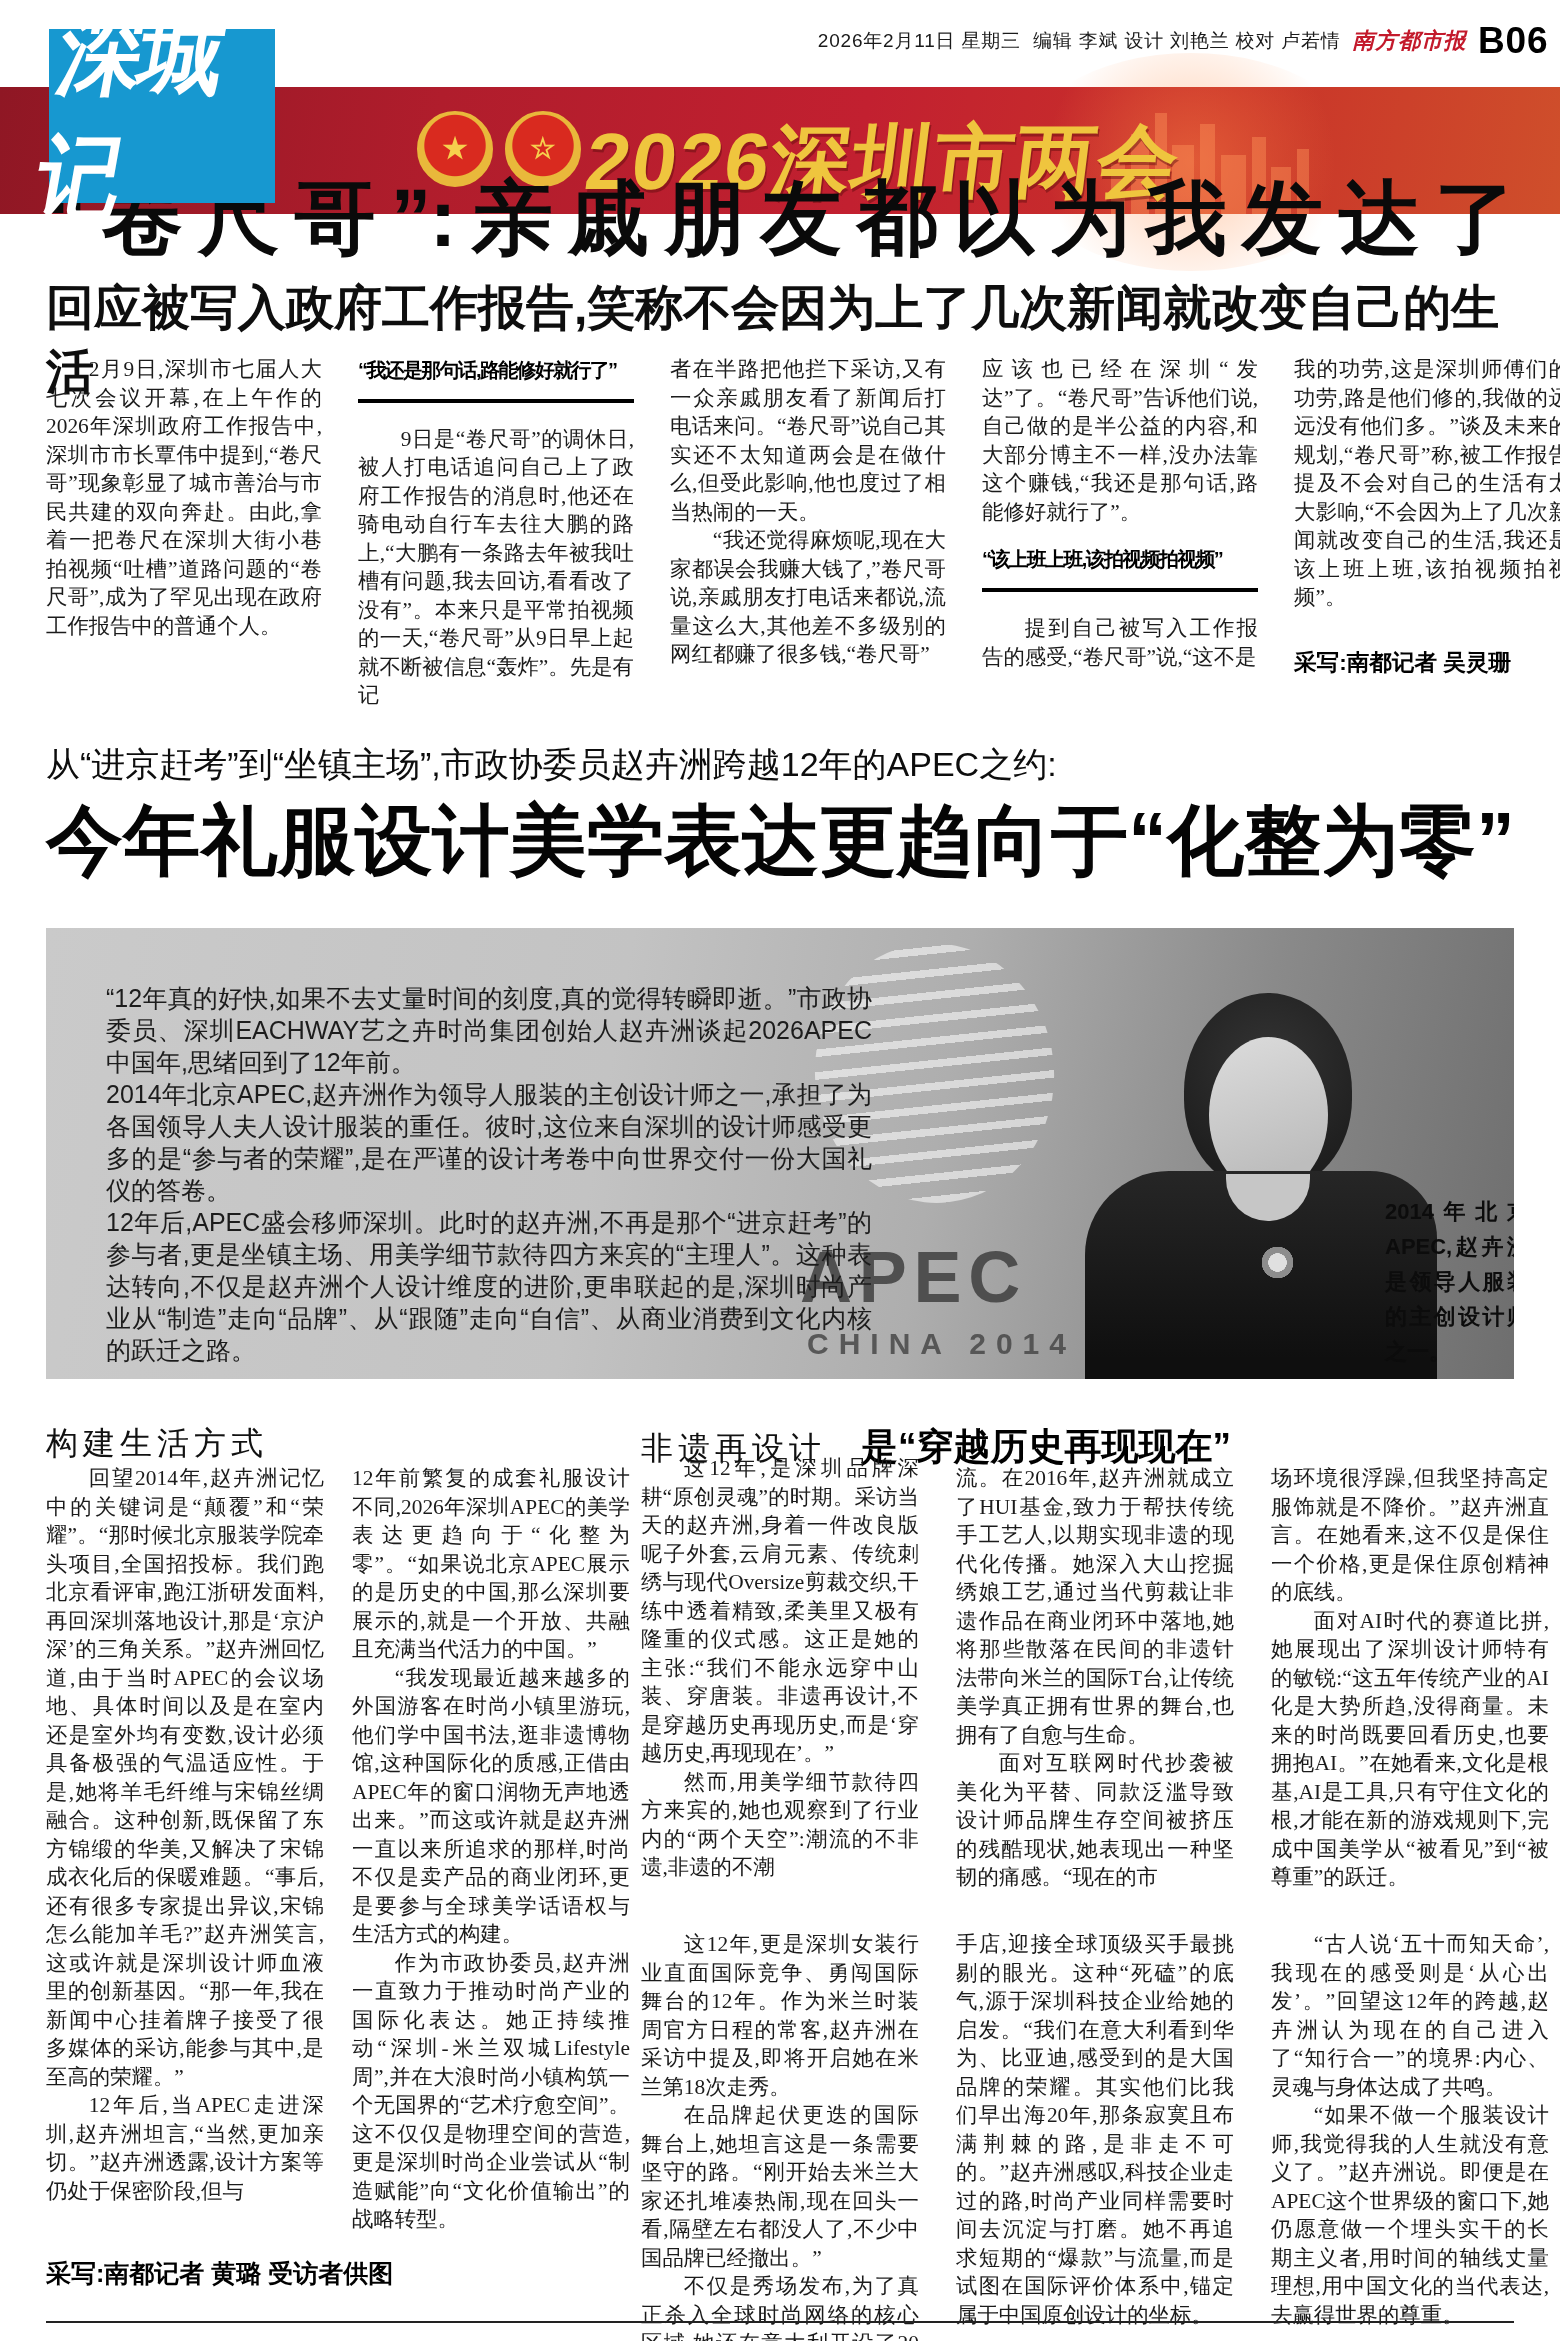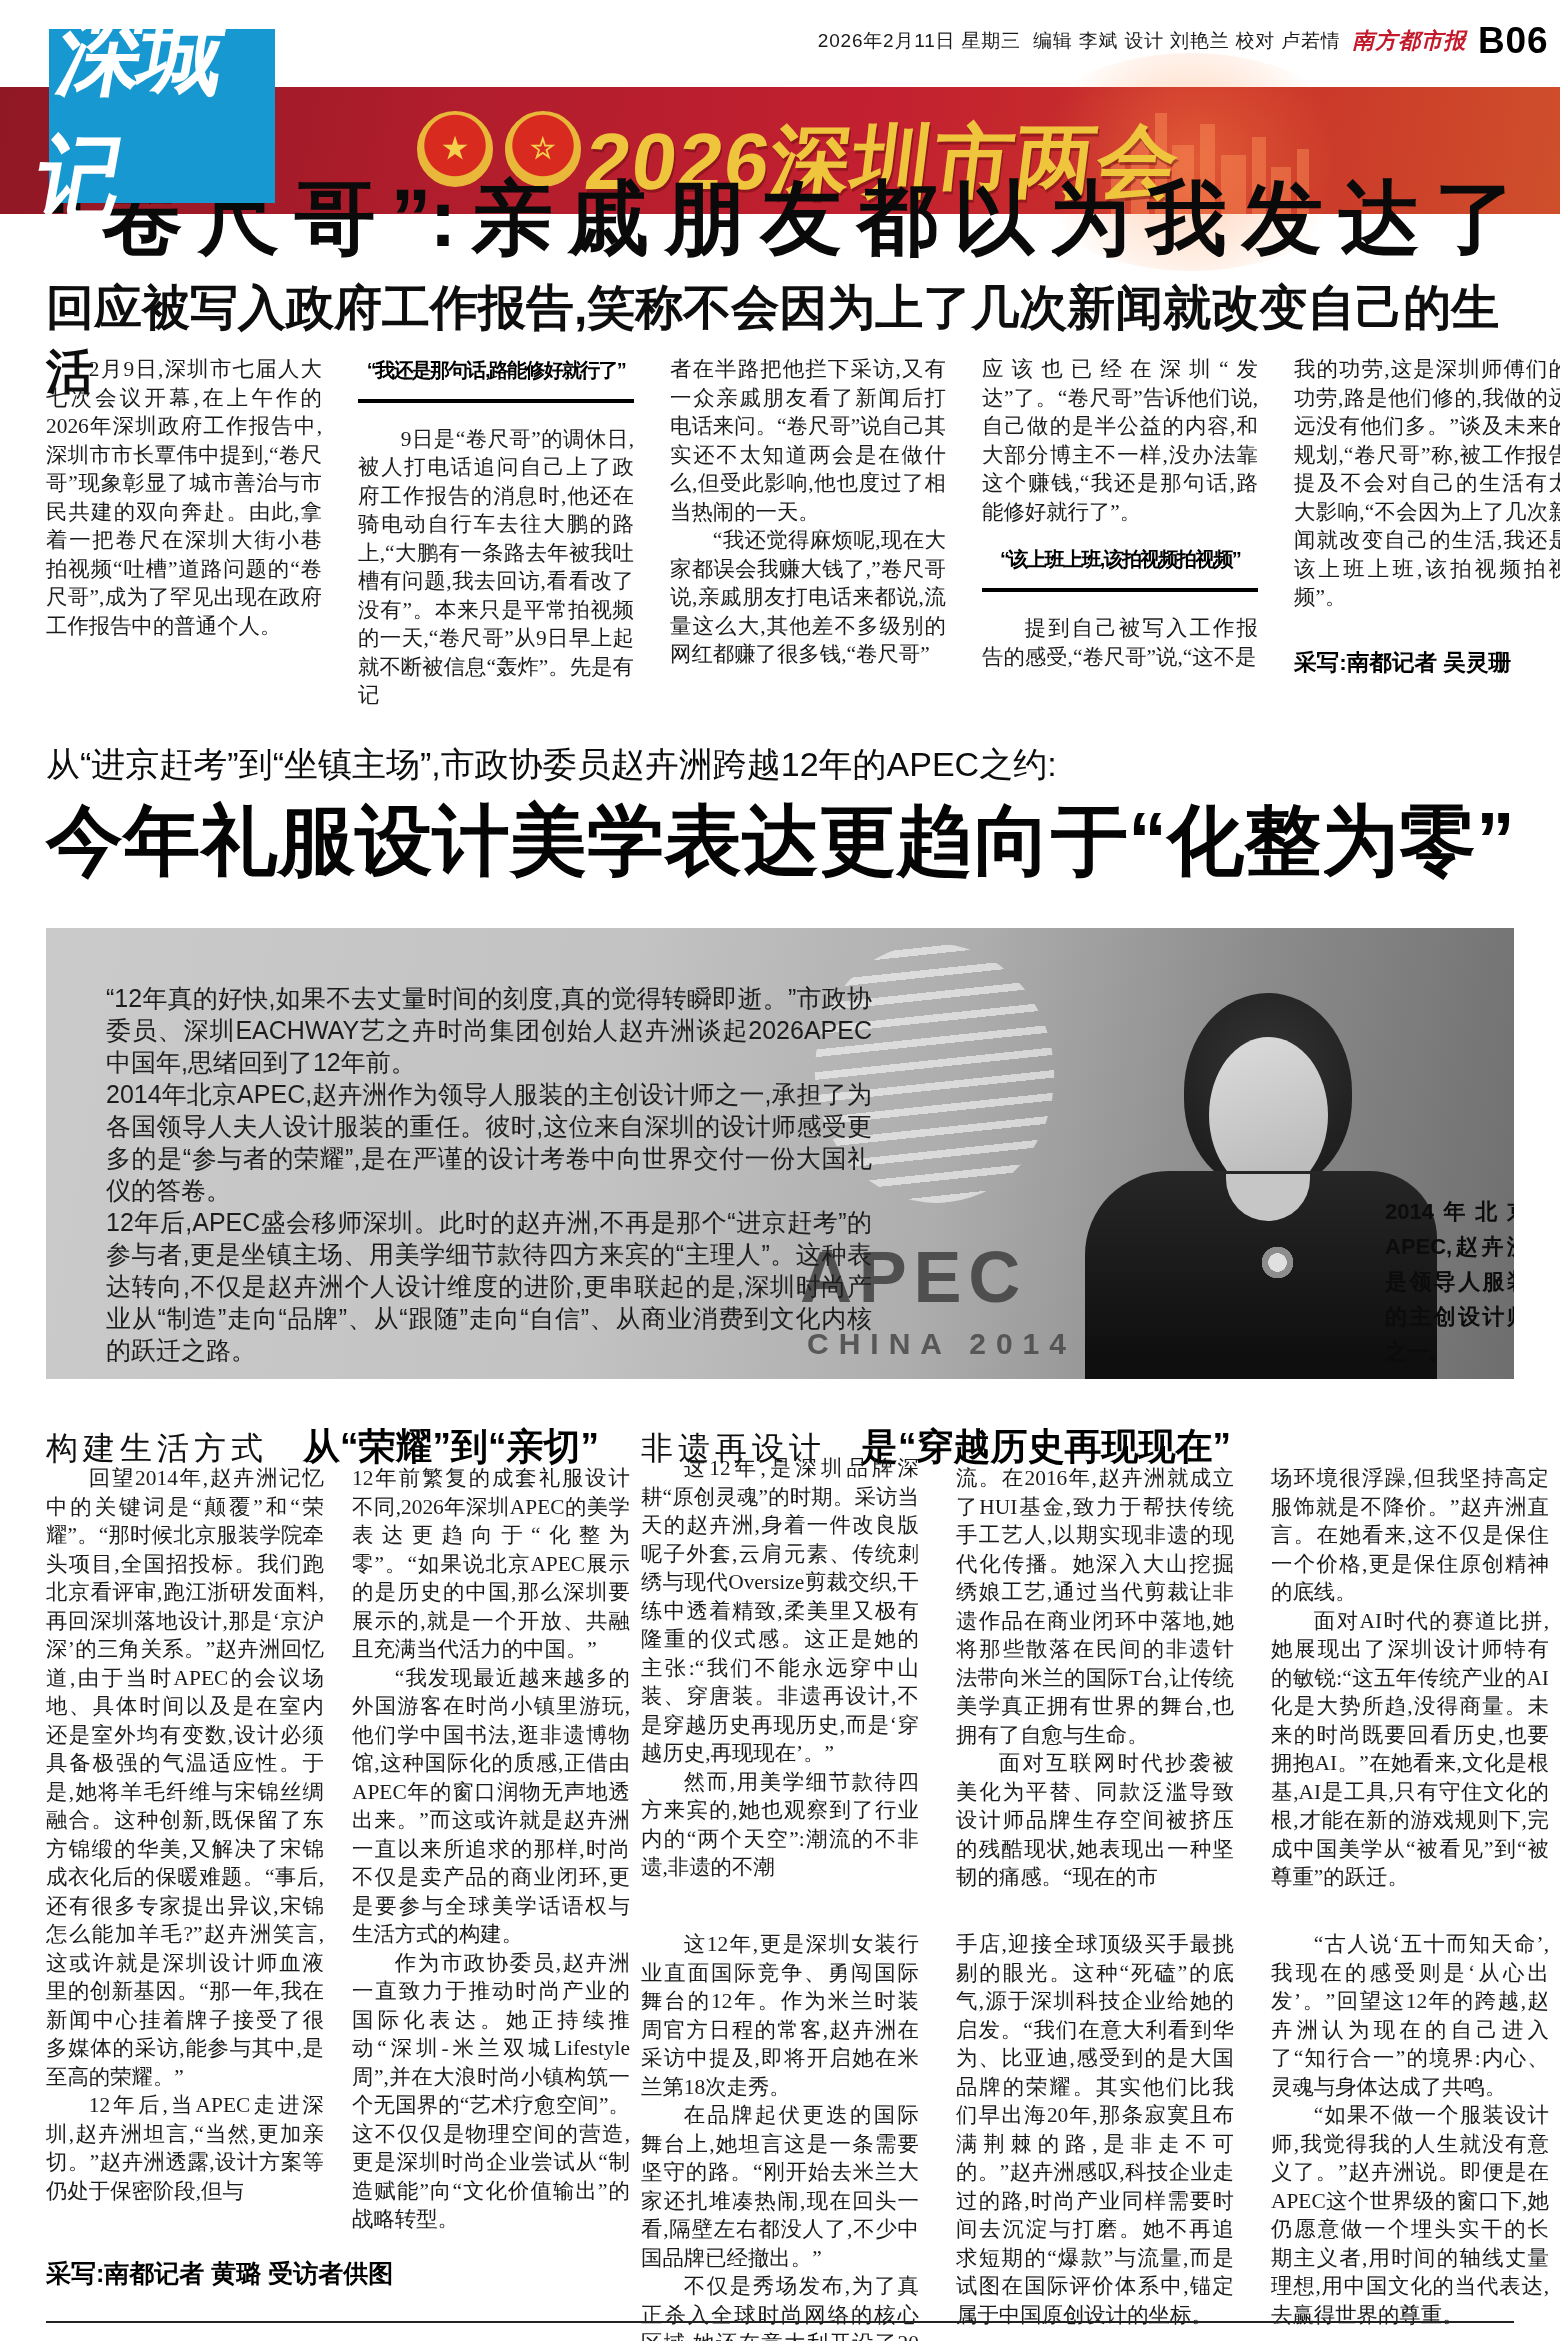--- a/index.html
+++ b/index.html
@@ -28,21 +28,21 @@
   
   .a1-headline{position:absolute;left:46px;top:173px;width:1468px;font-size:81px;font-weight:900;
     color:#0a0a0a;letter-spacing:-1.7px;text-align:justify;text-align-last:justify;line-height:1.12;}
   .a1-sub{position:absolute;left:46px;top:276px;width:1468px;font-size:48px;font-weight:700;color:#0e0e0e;}
   .body-row{position:absolute;left:46px;top:355px;width:1468px;display:flex;gap:36px;}
   .col{flex:0 0 276px;width:276px;}
   .col p{margin:0;font-family:"Liberation Serif",serif;font-size:21.4px;line-height:28.5px;color:#1b1b1b;
     text-align:justify;text-justify:inter-character;}
   .col p.ind{text-indent:2em;}
   .quote-head{font-family:"Liberation Sans",sans-serif;font-size:20px;font-weight:900;letter-spacing:-1.7px;
-    color:#000;padding:1.7px 0 15px 0;border-bottom:4.2px solid #000;margin-bottom:22px;white-space:nowrap;text-align:center;}
+    color:#000;padding:1.7px 0 15px 0;border-bottom:4.2px solid #000;margin-bottom:22px;white-space:nowrap;}
   .quote2{margin-top:18.4px;}
   .byline{font-family:"Liberation Sans",sans-serif;font-size:22.6px;font-weight:900;color:#000;margin-top:35px;}
   
   .kicker{position:absolute;left:46px;top:742px;font-size:34px;font-weight:500;color:#0d0d0d;}
   .a2-headline{position:absolute;left:46px;top:794px;width:1468px;font-size:77px;font-weight:900;
     color:#050505;letter-spacing:-0.8px;text-align:justify;text-align-last:justify;line-height:1.2;}
   
   .photo{position:absolute;left:46px;top:928px;width:1468px;height:451px;
     background:linear-gradient(100deg,#cacaca 0%,#c3c3c3 38%,#aeaeae 60%,#8a8a8a 80%,#6e6e6e 100%);overflow:hidden;}
   .intro{position:absolute;left:60px;top:54px;width:766px;}
@@ -159,21 +159,20 @@
       <p>“12年真的好快,如果不去丈量时间的刻度,真的觉得转瞬即逝。”市政协委员、深圳EACHWAY艺之卉时尚集团创始人赵卉洲谈起2026APEC中国年,思绪回到了12年前。</p>
       <p>2014年北京APEC,赵卉洲作为领导人服装的主创设计师之一,承担了为各国领导人夫人设计服装的重任。彼时,这位来自深圳的设计师感受更多的是“参与者的荣耀”,是在严谨的设计考卷中向世界交付一份大国礼仪的答卷。</p>
       <p>12年后,APEC盛会移师深圳。此时的赵卉洲,不再是那个“进京赶考”的参与者,更是坐镇主场、用美学细节款待四方来宾的“主理人”。这种表达转向,不仅是赵卉洲个人设计维度的进阶,更串联起的是,深圳时尚产业从“制造”走向“品牌”、从“跟随”走向“自信”、从商业消费到文化内核的跃迁之路。</p>
     </div>
     <div class="photo-caption">2014年北京APEC,赵卉洲是领导人服装的主创设计师之一。</div>
   </div>
 
   <div class="bottom">
     <div class="sec-head" style="left:0;top:32px;">
       <span class="sec-label">构建生活方式</span>
-      <span class="sec-title">从“荣耀”到“亲切”</span>
     </div>
     <div class="sec-head" style="left:595px;top:32px;">
       <span class="sec-label">非遗再设计</span>
       <span class="sec-title">是“穿越历史再现现在”</span>
     </div>
 
     <div class="bcol" style="left:0;top:74px;">
       <p class="ind">回望2014年,赵卉洲记忆中的关键词是“颠覆”和“荣耀”。“那时候北京服装学院牵头项目,全国招投标。我们跑北京看评审,跑江浙研发面料,再回深圳落地设计,那是‘京沪深’的三角关系。”赵卉洲回忆道,由于当时APEC的会议场地、具体时间以及是在室内还是室外均有变数,设计必须具备极强的气温适应性。于是,她将羊毛纤维与宋锦丝绸融合。这种创新,既保留了东方锦缎的华美,又解决了宋锦成衣化后的保暖难题。“事后,还有很多专家提出异议,宋锦怎么能加羊毛?”赵卉洲笑言,这或许就是深圳设计师血液里的创新基因。“那一年,我在新闻中心挂着牌子接受了很多媒体的采访,能参与其中,是至高的荣耀。”</p>
       <p class="ind">12年后,当APEC走进深圳,赵卉洲坦言,“当然,更加亲切。”赵卉洲透露,设计方案等仍处于保密阶段,但与</p>
     </div>

